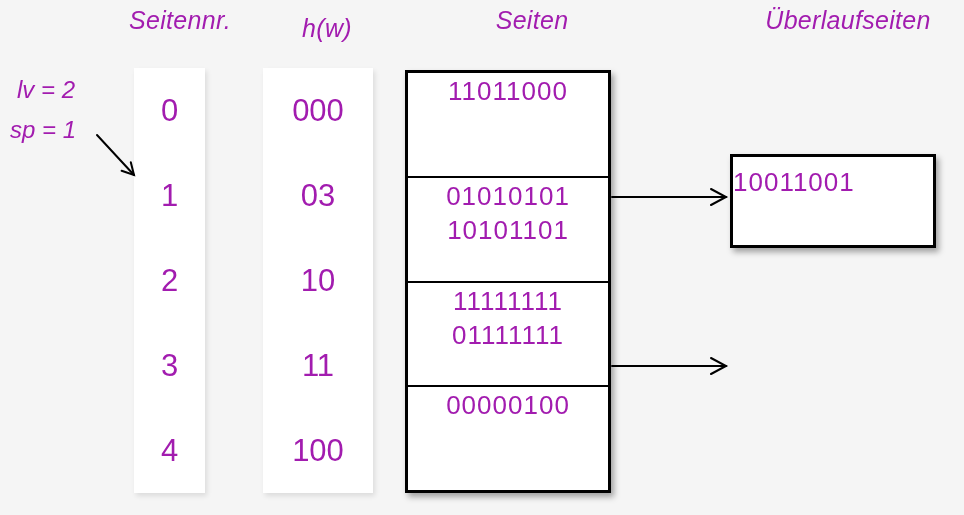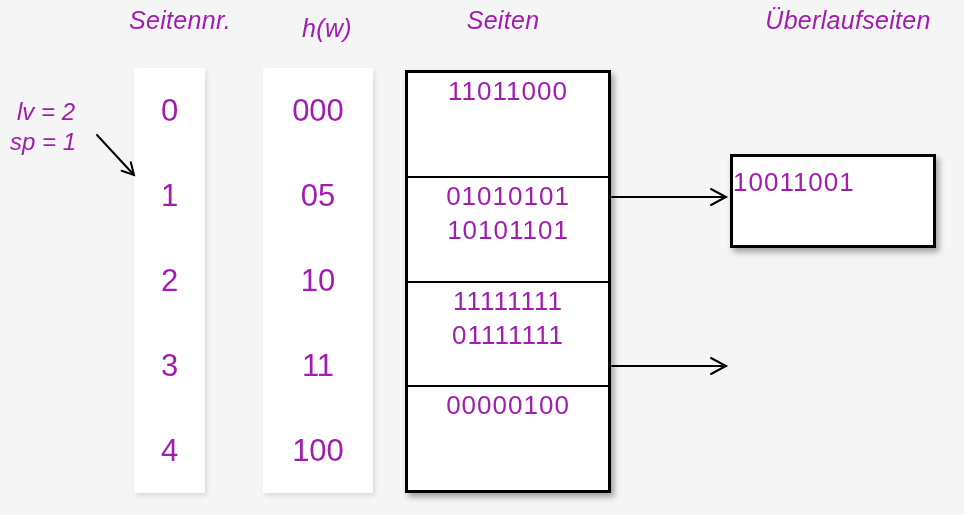--- a/index.html
+++ b/index.html
@@ -20,33 +20,32 @@
     top: 6px;
     font-size: 25px;
     font-style: italic;
     font-weight: 500;
     text-align: center;
     letter-spacing: 0.3px;
     white-space: nowrap;
   }
   .hdr-seitennr   { left: 100px; width: 160px; }
   .hdr-hash       { left: 262px; width: 130px; margin-top: 8px; }
-  .hdr-seiten     { left: 411px; width: 184px; }
+  .hdr-seiten     { left: 440px; width: 184px; }
   .hdr-ueberlauf  { left: 748px; width: 200px; }
 
   .annot {
     position: absolute;
     font-size: 24px;
     font-style: italic;
     font-weight: 500;
     white-space: nowrap;
-    margin-top: 22px;
   }
   .annot-lv { left: 17px; top: 76px; }
-  .annot-sp { left: 10px; top: 106px; }
+  .annot-sp { left: 10px; top: 116px; }
 
   .plain-col {
     position: absolute;
     top: 68px;
     height: 425px;
     background: #ffffff;
     box-shadow: 2px 3px 5px rgba(0,0,0,0.10);
     display: flex;
     flex-direction: column;
   }
@@ -126,21 +125,21 @@
   <div class="plain-col col-seitennr">
     <div class="plain-cell">0</div>
     <div class="plain-cell">1</div>
     <div class="plain-cell">2</div>
     <div class="plain-cell">3</div>
     <div class="plain-cell">4</div>
   </div>
 
   <div class="plain-col col-hash">
     <div class="plain-cell">000</div>
-    <div class="plain-cell">05</div>
+    <div class="plain-cell">03</div>
     <div class="plain-cell">10</div>
     <div class="plain-cell">11</div>
     <div class="plain-cell">100</div>
   </div>
 
   <div class="seiten-box">
     <div class="seiten-cell">
       <div class="bin-line">11011000</div>
       <div class="bin-line"></div>
     </div>

